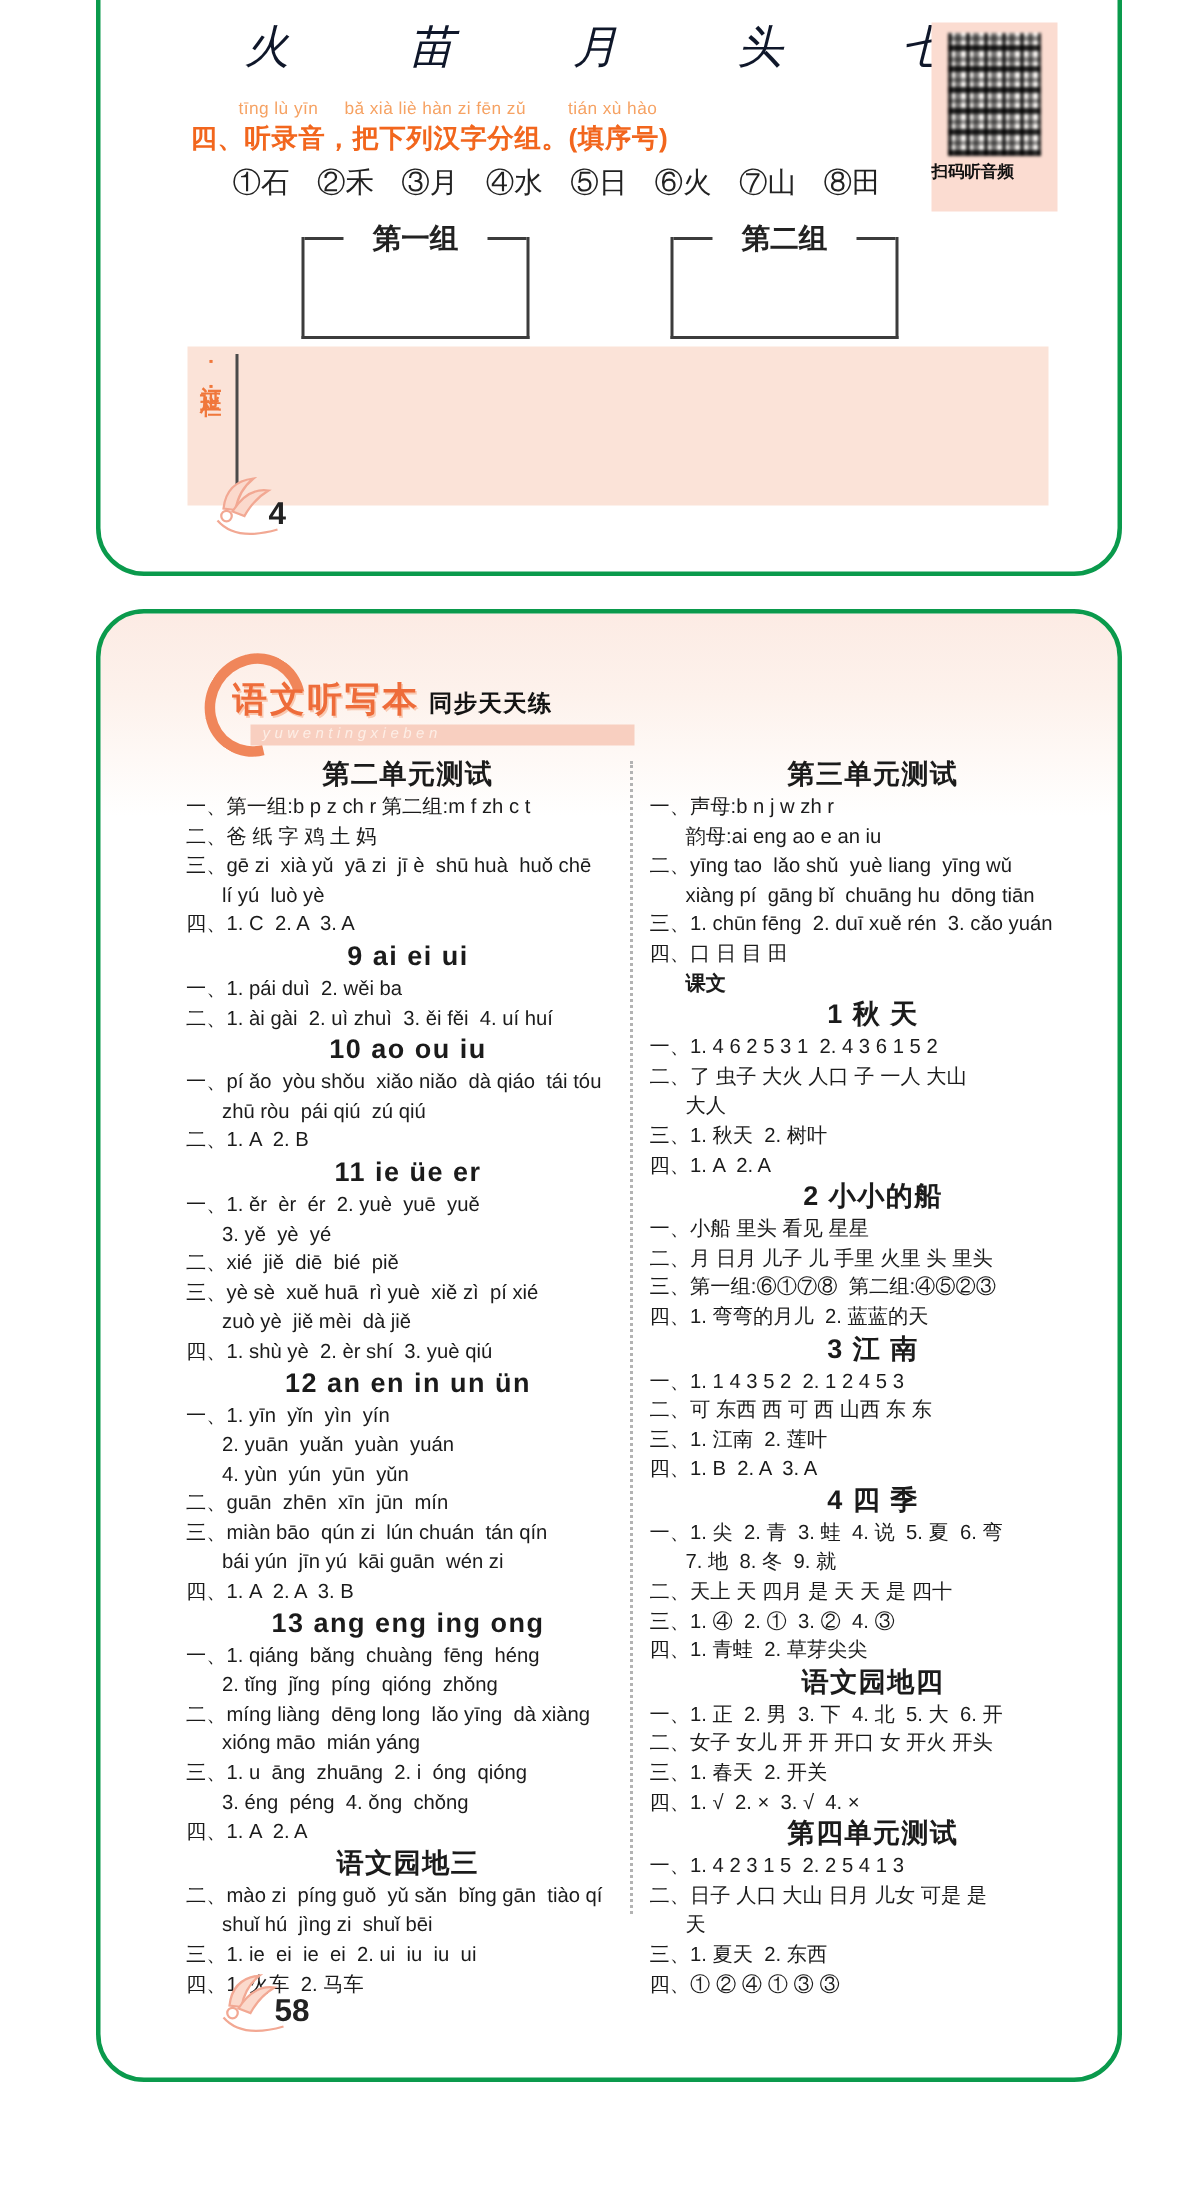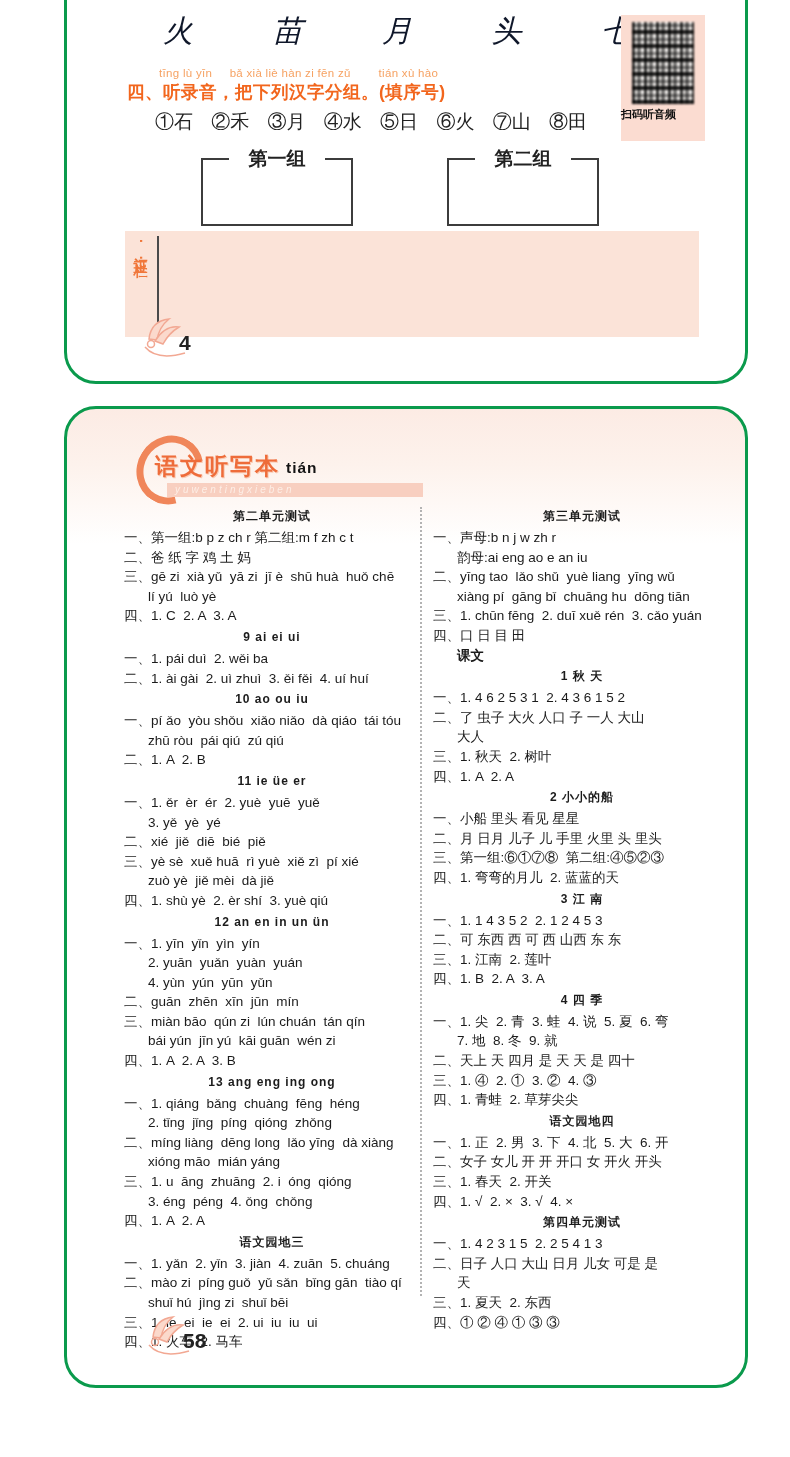--- a/index.html
+++ b/index.html
@@ -102,21 +102,21 @@
     color:#141414;letter-spacing:1px;white-space:nowrap;
   }
   .columns{
     position:absolute;left:0;top:96px;width:684px;display:flex;align-items:stretch;
   }
   .col{font-size:13.5px;line-height:19.6px;color:#1b1b1b;}
   #left-col{width:296px;margin-left:57px;}
   #right-col{width:298px;margin-left:11px;}
   .col-divider{border-left:2px dotted #b3b3b3;margin-top:2px;margin-bottom:56px;}
   .ln{white-space:pre;}
-  .ln.h{text-align:center;font-weight:700;font-size:12px;line-height:23px;white-space:normal;letter-spacing:1px;}
+  .ln.h{text-align:center;font-weight:700;font-size:18px;line-height:23px;white-space:normal;letter-spacing:1px;}
   .ln.i{padding-left:24px;}
   .ln.b{font-weight:700;margin-left:24px;}
 </style>
 </head>
 <body>
 
 <div class="card" id="card1">
   <div class="chars-row">火 苗 月 头 七</div>
 
   <div class="qr-panel">
@@ -150,21 +150,21 @@
     <span class="page-num">4</span>
   </div>
 </div>
 
 <div class="card" id="card2">
   <div class="brand-arc"></div>
   <div class="brand-title">语文听写本</div>
   <div class="brand-band">
     <div class="brand-watermark">yuwentingxieben</div>
   </div>
-  <div class="brand-subtitle">tián</div>
+  <div class="brand-subtitle">同步天天练</div>
 
   <div class="columns">
     <div class="col" id="left-col">
         <div class="ln h">第二单元测试</div>
         <div class="ln t">一、第一组:b p z ch r 第二组:m f zh c t</div>
         <div class="ln t">二、爸 纸 字 鸡 土 妈</div>
         <div class="ln t">三、gē zi  xià yǔ  yā zi  jī è  shū huà  huǒ chē</div>
         <div class="ln i">lí yú  luò yè</div>
         <div class="ln t">四、1. C  2. A  3. A</div>
         <div class="ln h">9 ai ei ui</div>
@@ -191,21 +191,20 @@
         <div class="ln t">四、1. A  2. A  3. B</div>
         <div class="ln h">13 ang eng ing ong</div>
         <div class="ln t">一、1. qiáng  bǎng  chuàng  fēng  héng</div>
         <div class="ln i">2. tǐng  jǐng  píng  qióng  zhǒng</div>
         <div class="ln t">二、míng liàng  dēng long  lǎo yīng  dà xiàng</div>
         <div class="ln i">xióng māo  mián yáng</div>
         <div class="ln t">三、1. u  āng  zhuāng  2. i  óng  qióng</div>
         <div class="ln i">3. éng  péng  4. ǒng  chǒng</div>
         <div class="ln t">四、1. A  2. A</div>
         <div class="ln h">语文园地三</div>
-        <div class="ln t">一、1. yǎn  2. yǐn  3. jiàn  4. zuān  5. chuáng</div>
         <div class="ln t">二、mào zi  píng guǒ  yǔ sǎn  bǐng gān  tiào qí</div>
         <div class="ln i">shuǐ hú  jìng zi  shuǐ bēi</div>
         <div class="ln t">三、1. ie  ei  ie  ei  2. ui  iu  iu  ui</div>
         <div class="ln t">四、1. 火车  2. 马车</div>
       </div>
     <div class="col-divider"></div>
     <div class="col" id="right-col">
         <div class="ln h">第三单元测试</div>
         <div class="ln t">一、声母:b n j w zh r</div>
         <div class="ln i">韵母:ai eng ao e an iu</div>

